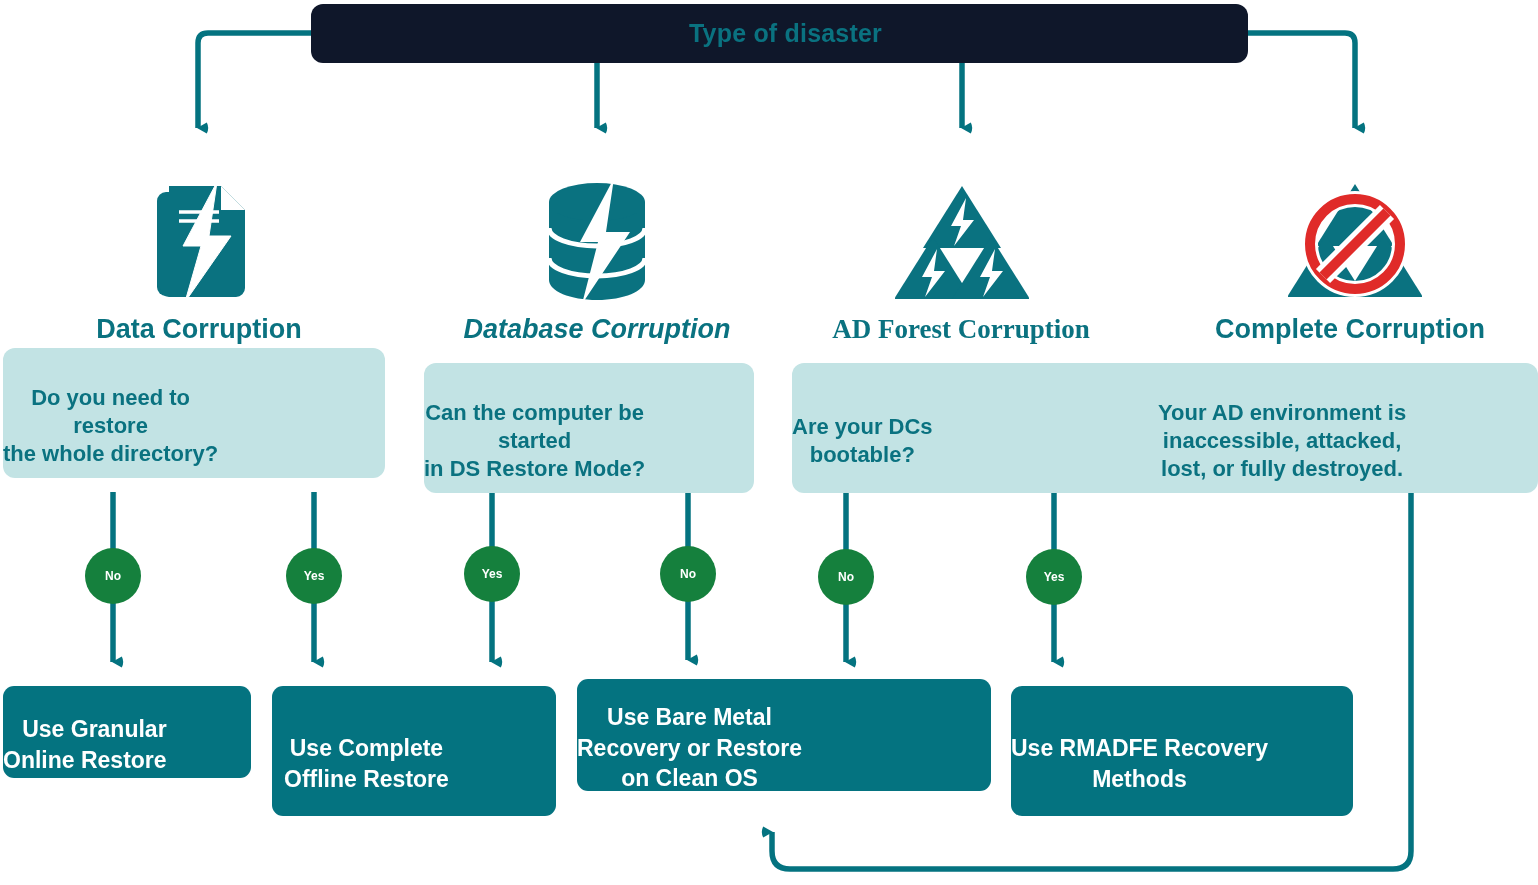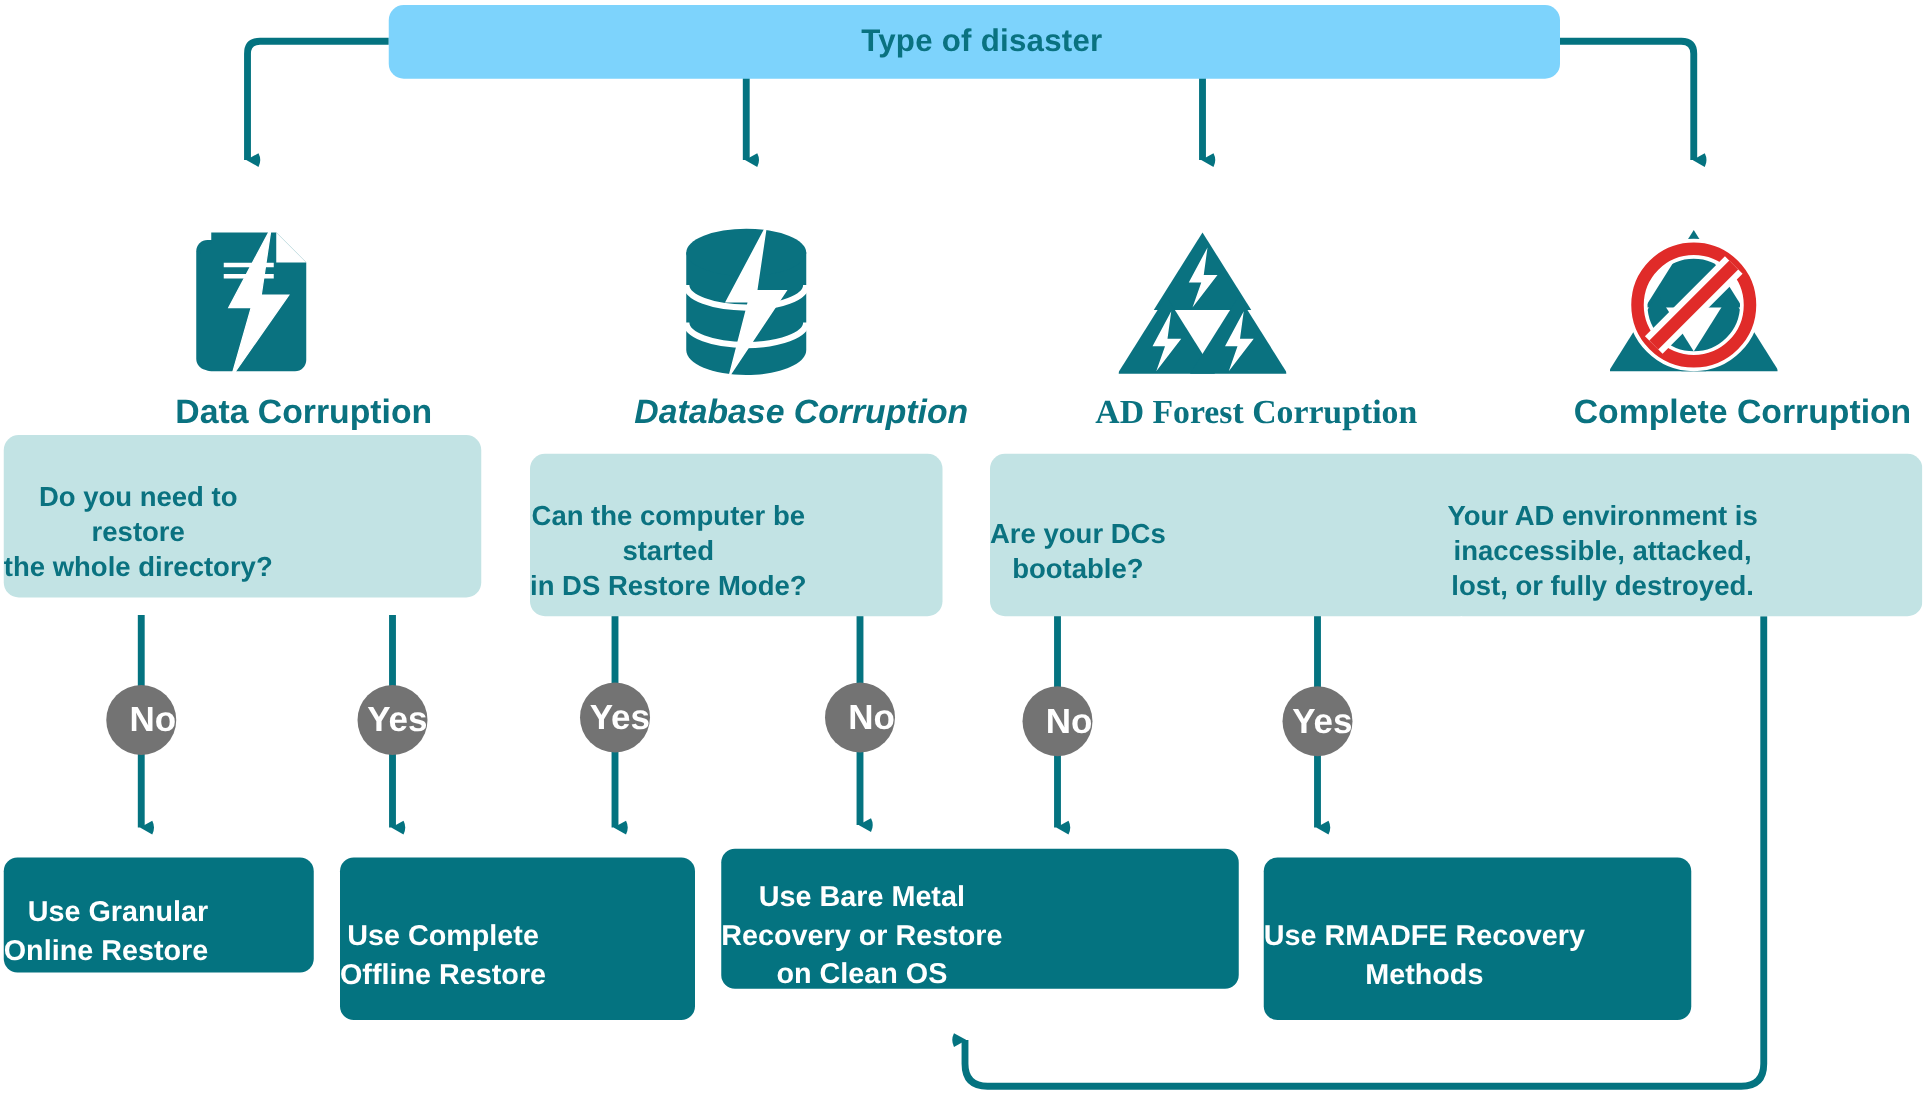--- a/index.html
+++ b/index.html
@@ -26,21 +26,21 @@
   }
   .node {
     position: absolute;
     box-sizing: border-box;
     display: flex;
     flex-direction: column;
     align-items: center;
     text-align: center;
   }
   .root-box {
-    background: #7dd3fc;
+    background: #0f172a;
     border-radius: 12px;
     color: #0a7280;
     font-weight: bold;
     font-size: 25px;
     display: flex;
     align-items: center;
     justify-content: center;
     letter-spacing: 0.2px;
     padding-left: 12px;
   }
@@ -72,38 +72,37 @@
     box-sizing: border-box;
     white-space: pre-line;
   }
   .cat-label {
     position: absolute;
     color: #0a7280;
     font-weight: bold;
     font-size: 27px;
     text-align: center;
     white-space: nowrap;
-    padding-left: 44px;
   }
   .icon-wrap {
     position: absolute;
     display: flex;
     align-items: flex-end;
     justify-content: center;
   }
   .badge {
     position: absolute;
-    background: #737373;
+    background: #15803d;
     color: #ffffff;
     font-weight: bold;
-    font-size: 28px;
+    font-size: 12px;
     border-radius: 50%;
     display: flex;
     align-items: center;
-    justify-content: flex-end;
+    justify-content: center;
     z-index: 5;
   }
 </style>
 </head>
 <body>
 
 <div id="stage">
 
   <svg class="wires" viewBox="0 0 1538 885">
     <defs>
@@ -236,21 +235,21 @@
     <span>No</span>
   </div>
   <div class="badge" style="left:1026px; top:549px; width:56px; height:56px;">
     <span>Yes</span>
   </div>
 
   <div class="node out-box" style="left:3px; top:686px; width:248px; height:92px;text-align:right;">
     <span>Use Granular
 Online Restore</span>
   </div>
-  <div class="node out-box" style="left:272px; top:686px; width:284px; height:130px;">
+  <div class="node out-box" style="left:272px; top:686px; width:284px; height:130px;padding-left:12px;">
     <span>Use Complete
 Offline Restore</span>
   </div>
   <div class="node out-box" style="left:577px; top:679px; width:414px; height:112px;">
     <span>Use Bare Metal
 Recovery or Restore
 on Clean OS</span>
   </div>
   <div class="node out-box" style="left:1011px; top:686px; width:342px; height:130px;">
     <span>Use RMADFE Recovery

